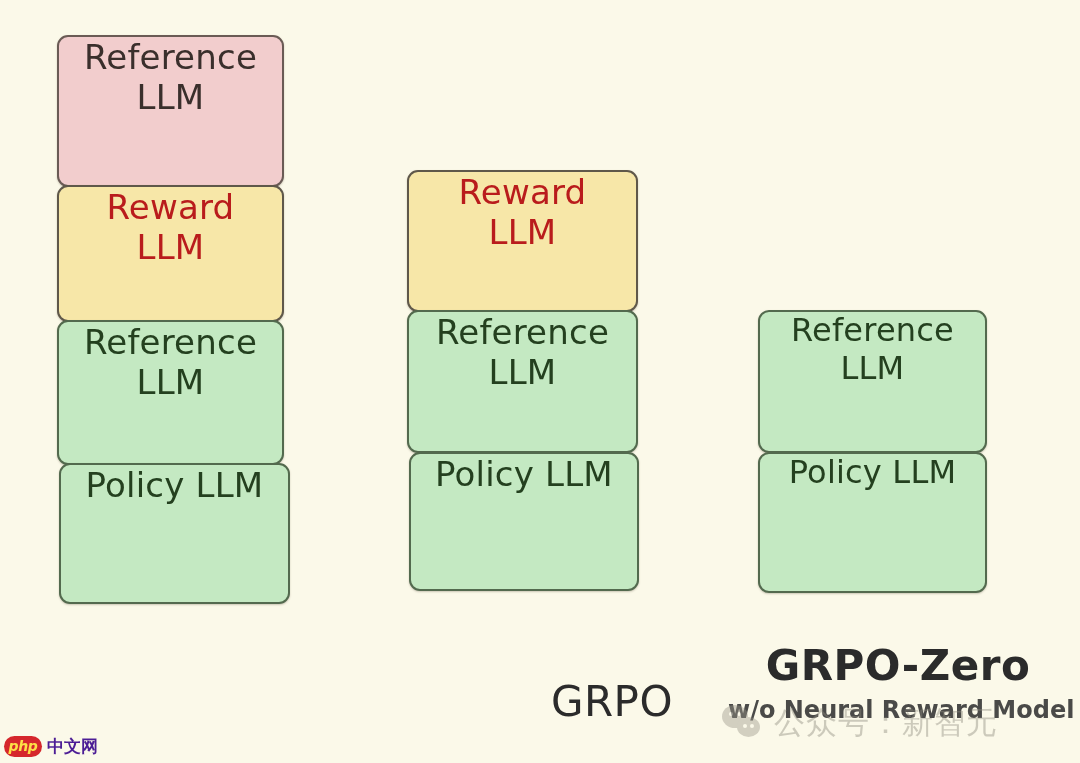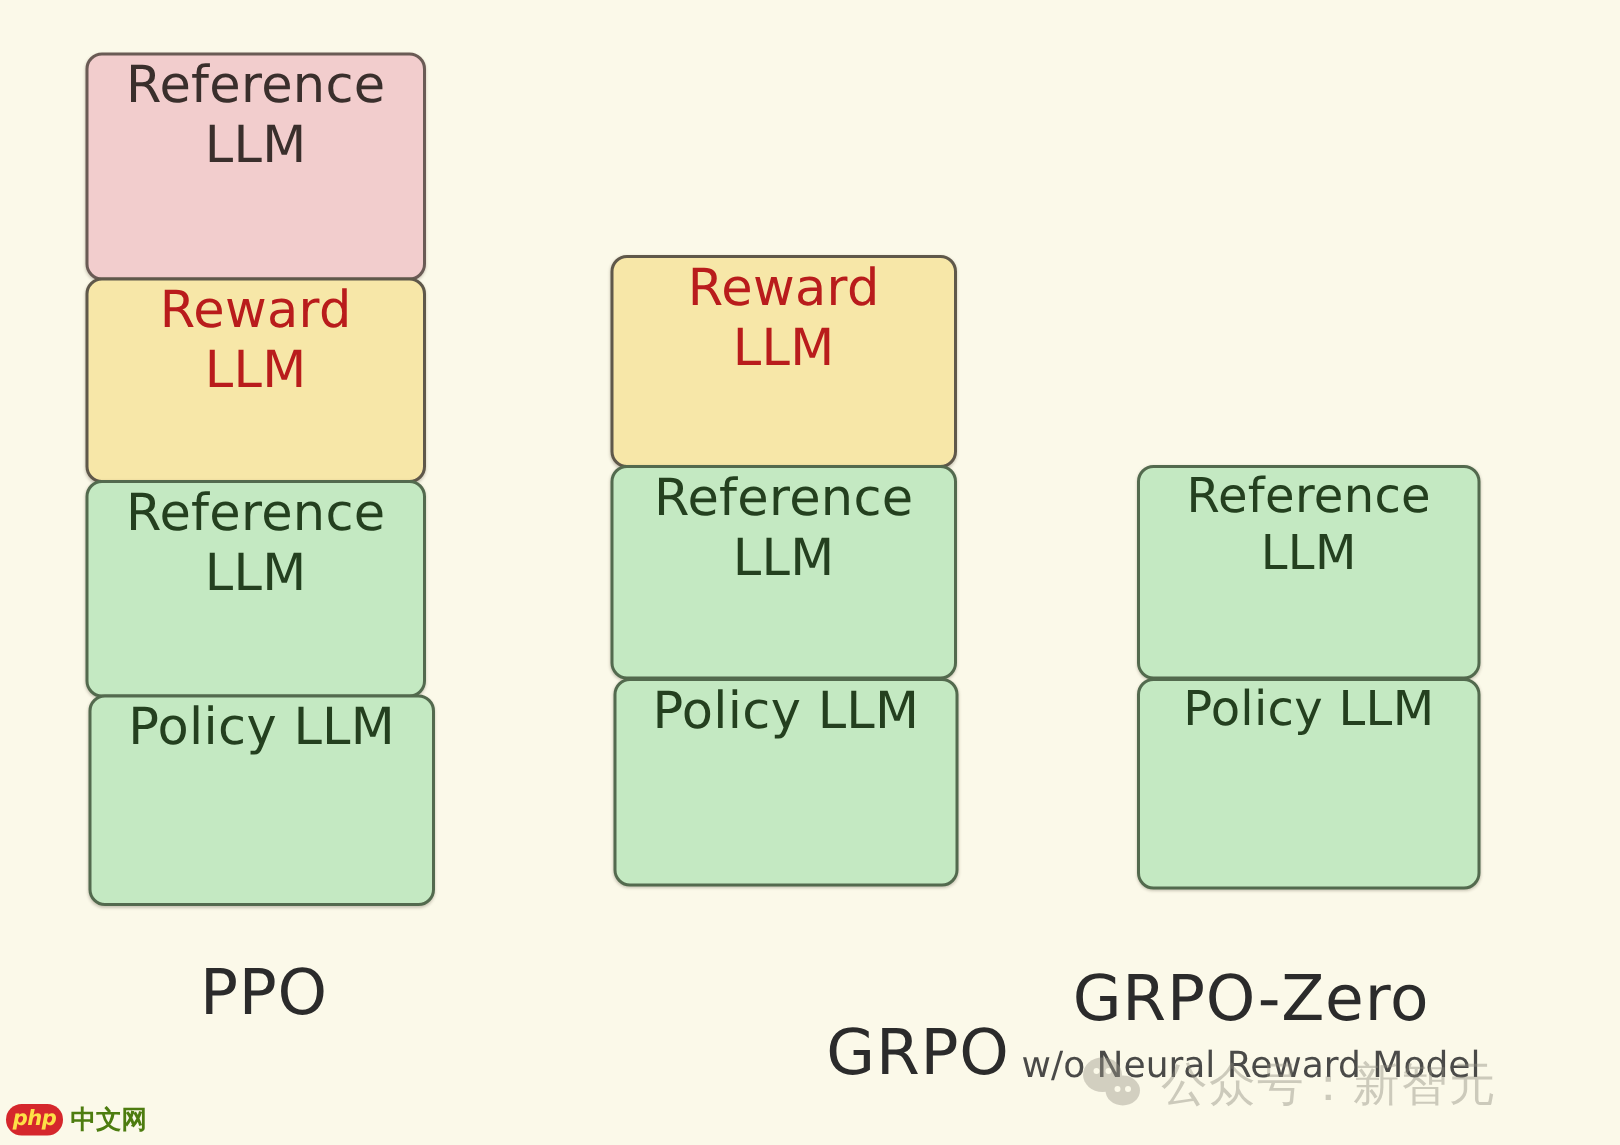--- a/index.html
+++ b/index.html
@@ -153,21 +153,21 @@
     color: #fde047;
     font-size: 14px;
     font-style: italic;
     font-weight: bold;
     font-family: "DejaVu Sans", "Liberation Sans", sans-serif;
     letter-spacing: -0.3px;
   }
   #php-watermark .php-cn {
     font-size: 17px;
     font-weight: bold;
-    color: #4d7c0f;
+    color: #4c1d95;
     letter-spacing: 0px;
     white-space: nowrap;
   }
 </style>
 </head>
 <body>
 
 <div id="canvas">
 
   <div class="node pink" style="left:57px; top:35px; width:227px; height:152px; font-size:34px;">
@@ -205,29 +205,26 @@
 
   <div class="node green" style="left:758px; top:310px; width:229px; height:143px; font-size:32px;">
     <span class="node-label">Reference
 LLM</span>
   </div>
 
   <div class="node green" style="left:758px; top:452px; width:229px; height:141px; font-size:32px;">
     <span class="node-label">Policy LLM</span>
   </div>
 
-  <div class="caption" style="left:26px; top:640px; width:300px;">
-    <span class="caption-main">PPO</span>
-  </div>
 
   <div class="caption" style="left:373px; top:680px; width:300px;text-align:right;">
     <span class="caption-main">GRPO</span>
   </div>
 
-  <div class="caption" style="left:664px; top:644px; width:340px;">
+  <div class="caption" style="left:728px; top:644px; width:340px;font-weight:bold;">
     <span class="caption-main">GRPO-Zero</span>
     <span class="caption-sub">w/o Neural Reward Model</span>
   </div>
 
   <div id="wechat-watermark">
     <span class="wm-icon">
       <span class="bubble-a"></span>
       <span class="bubble-b"></span>
       <span class="dot d1"></span>
       <span class="dot d2"></span>

